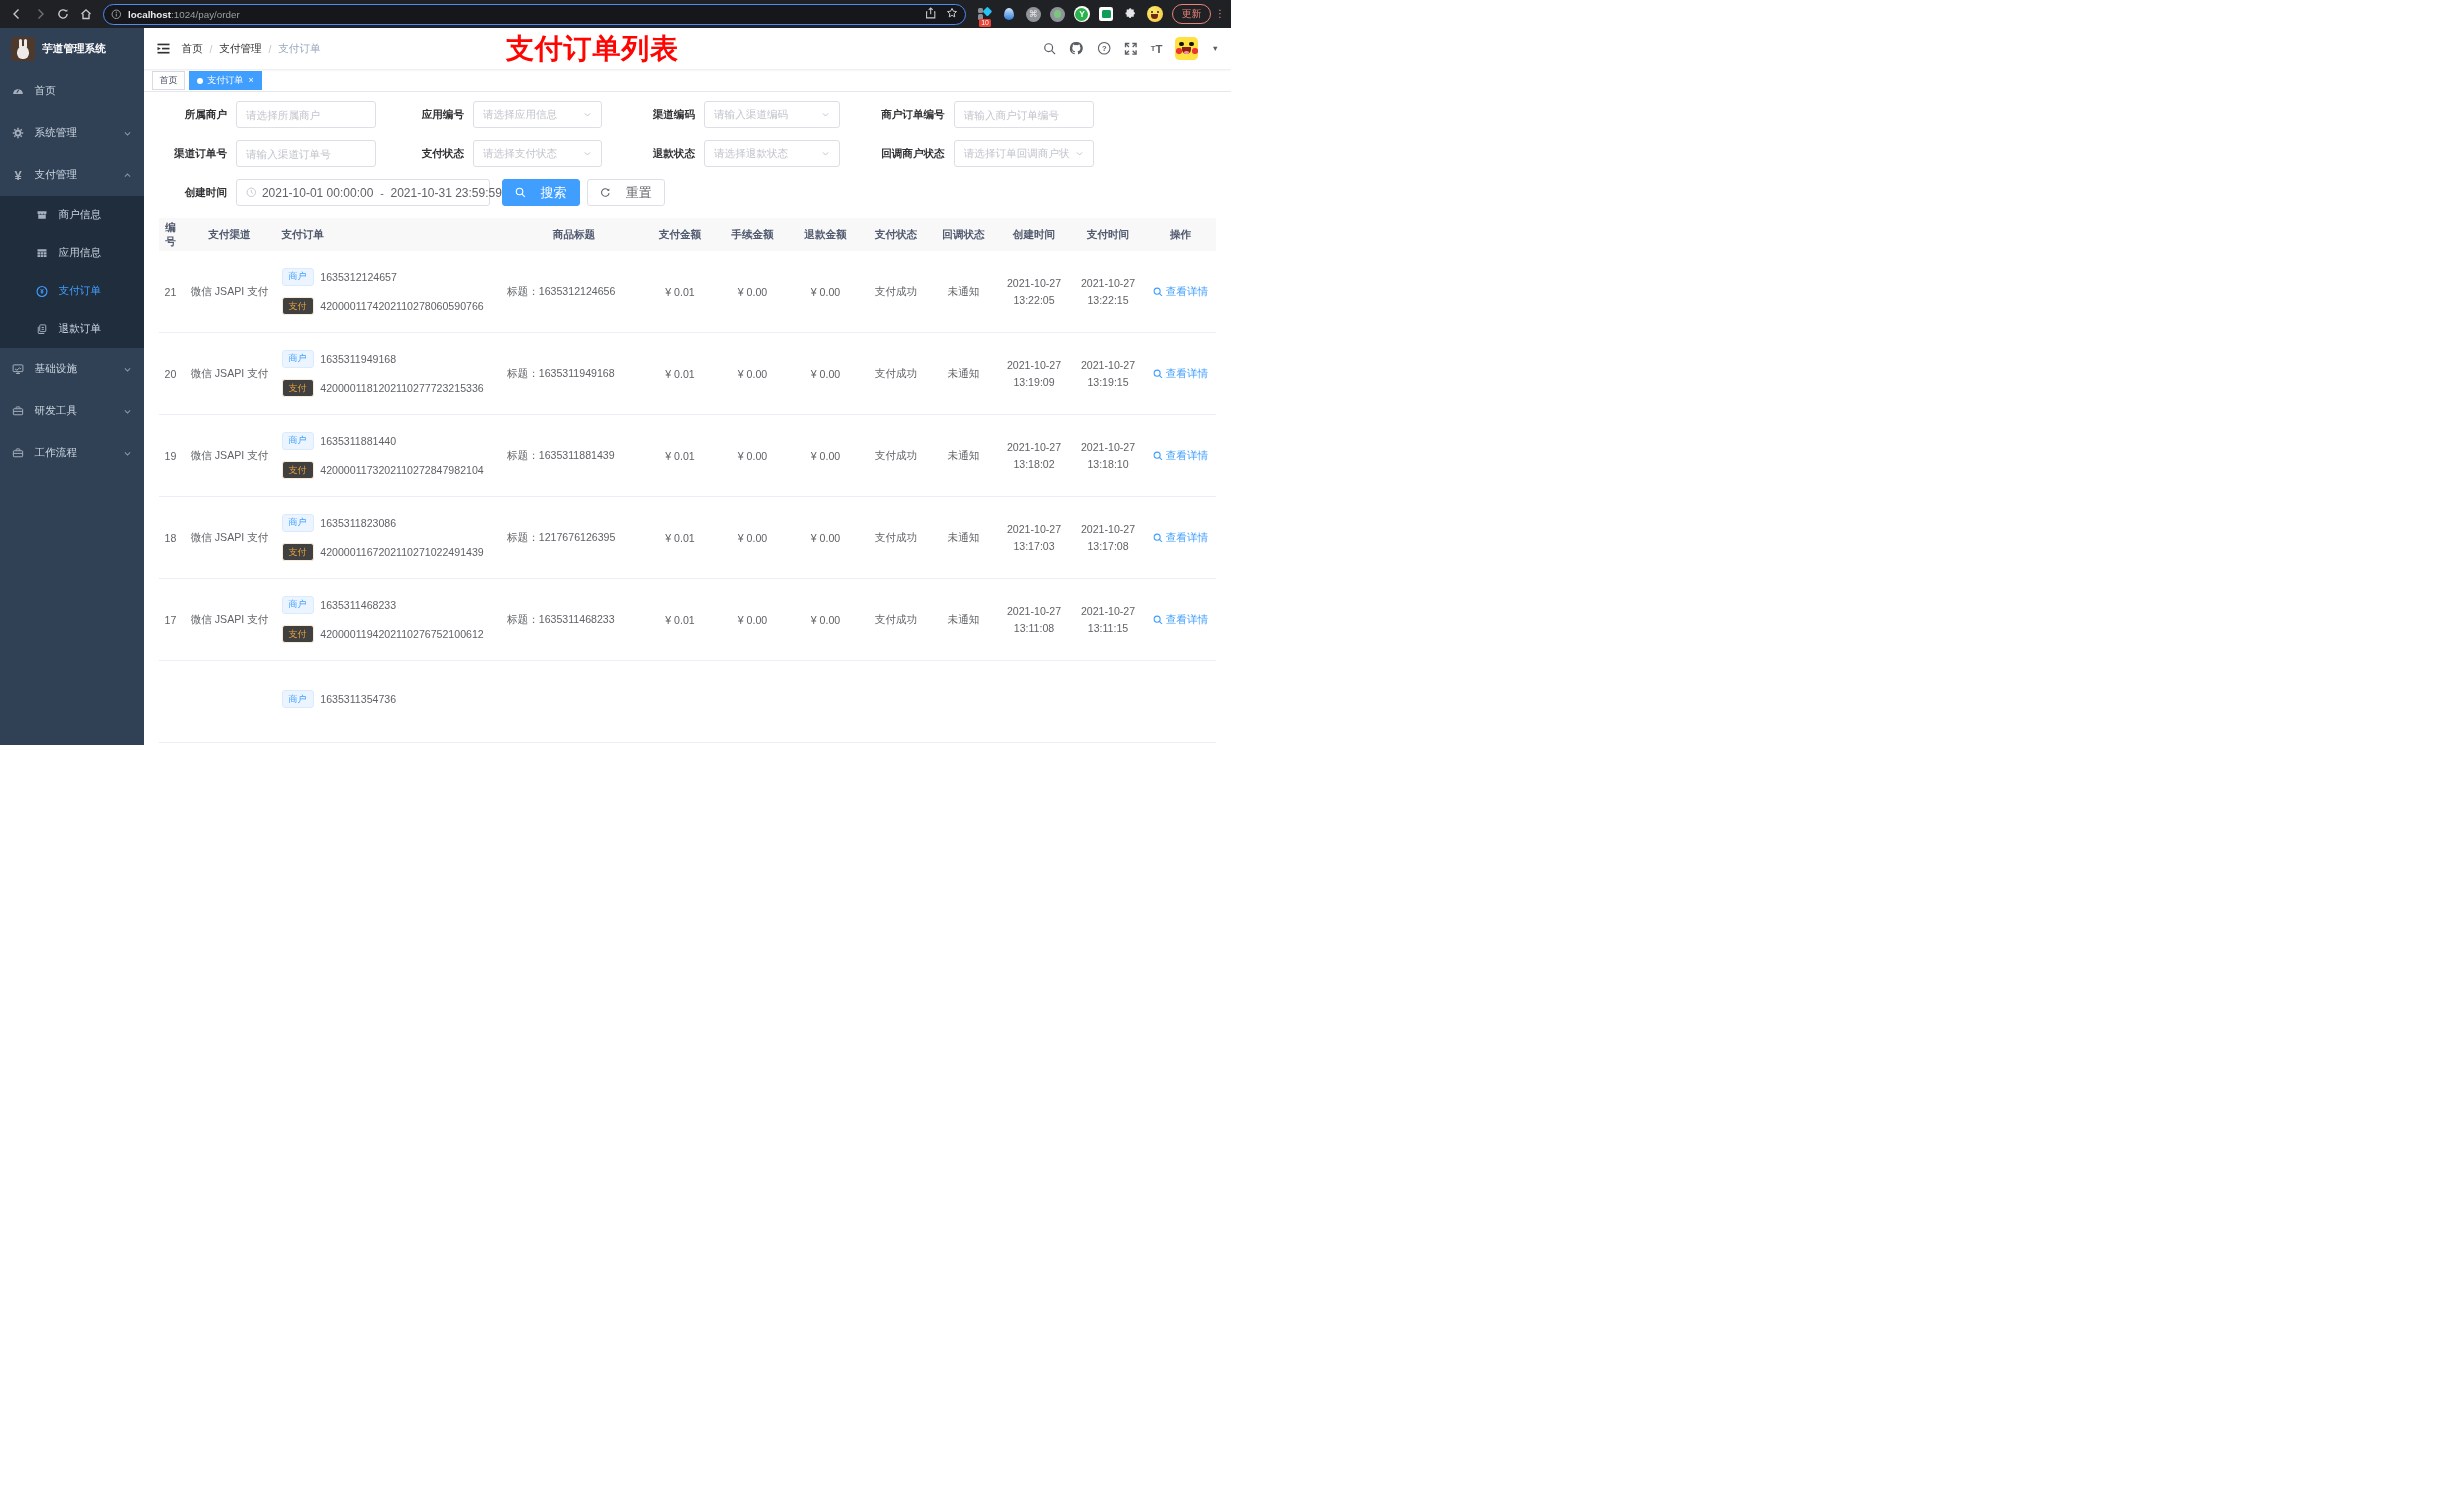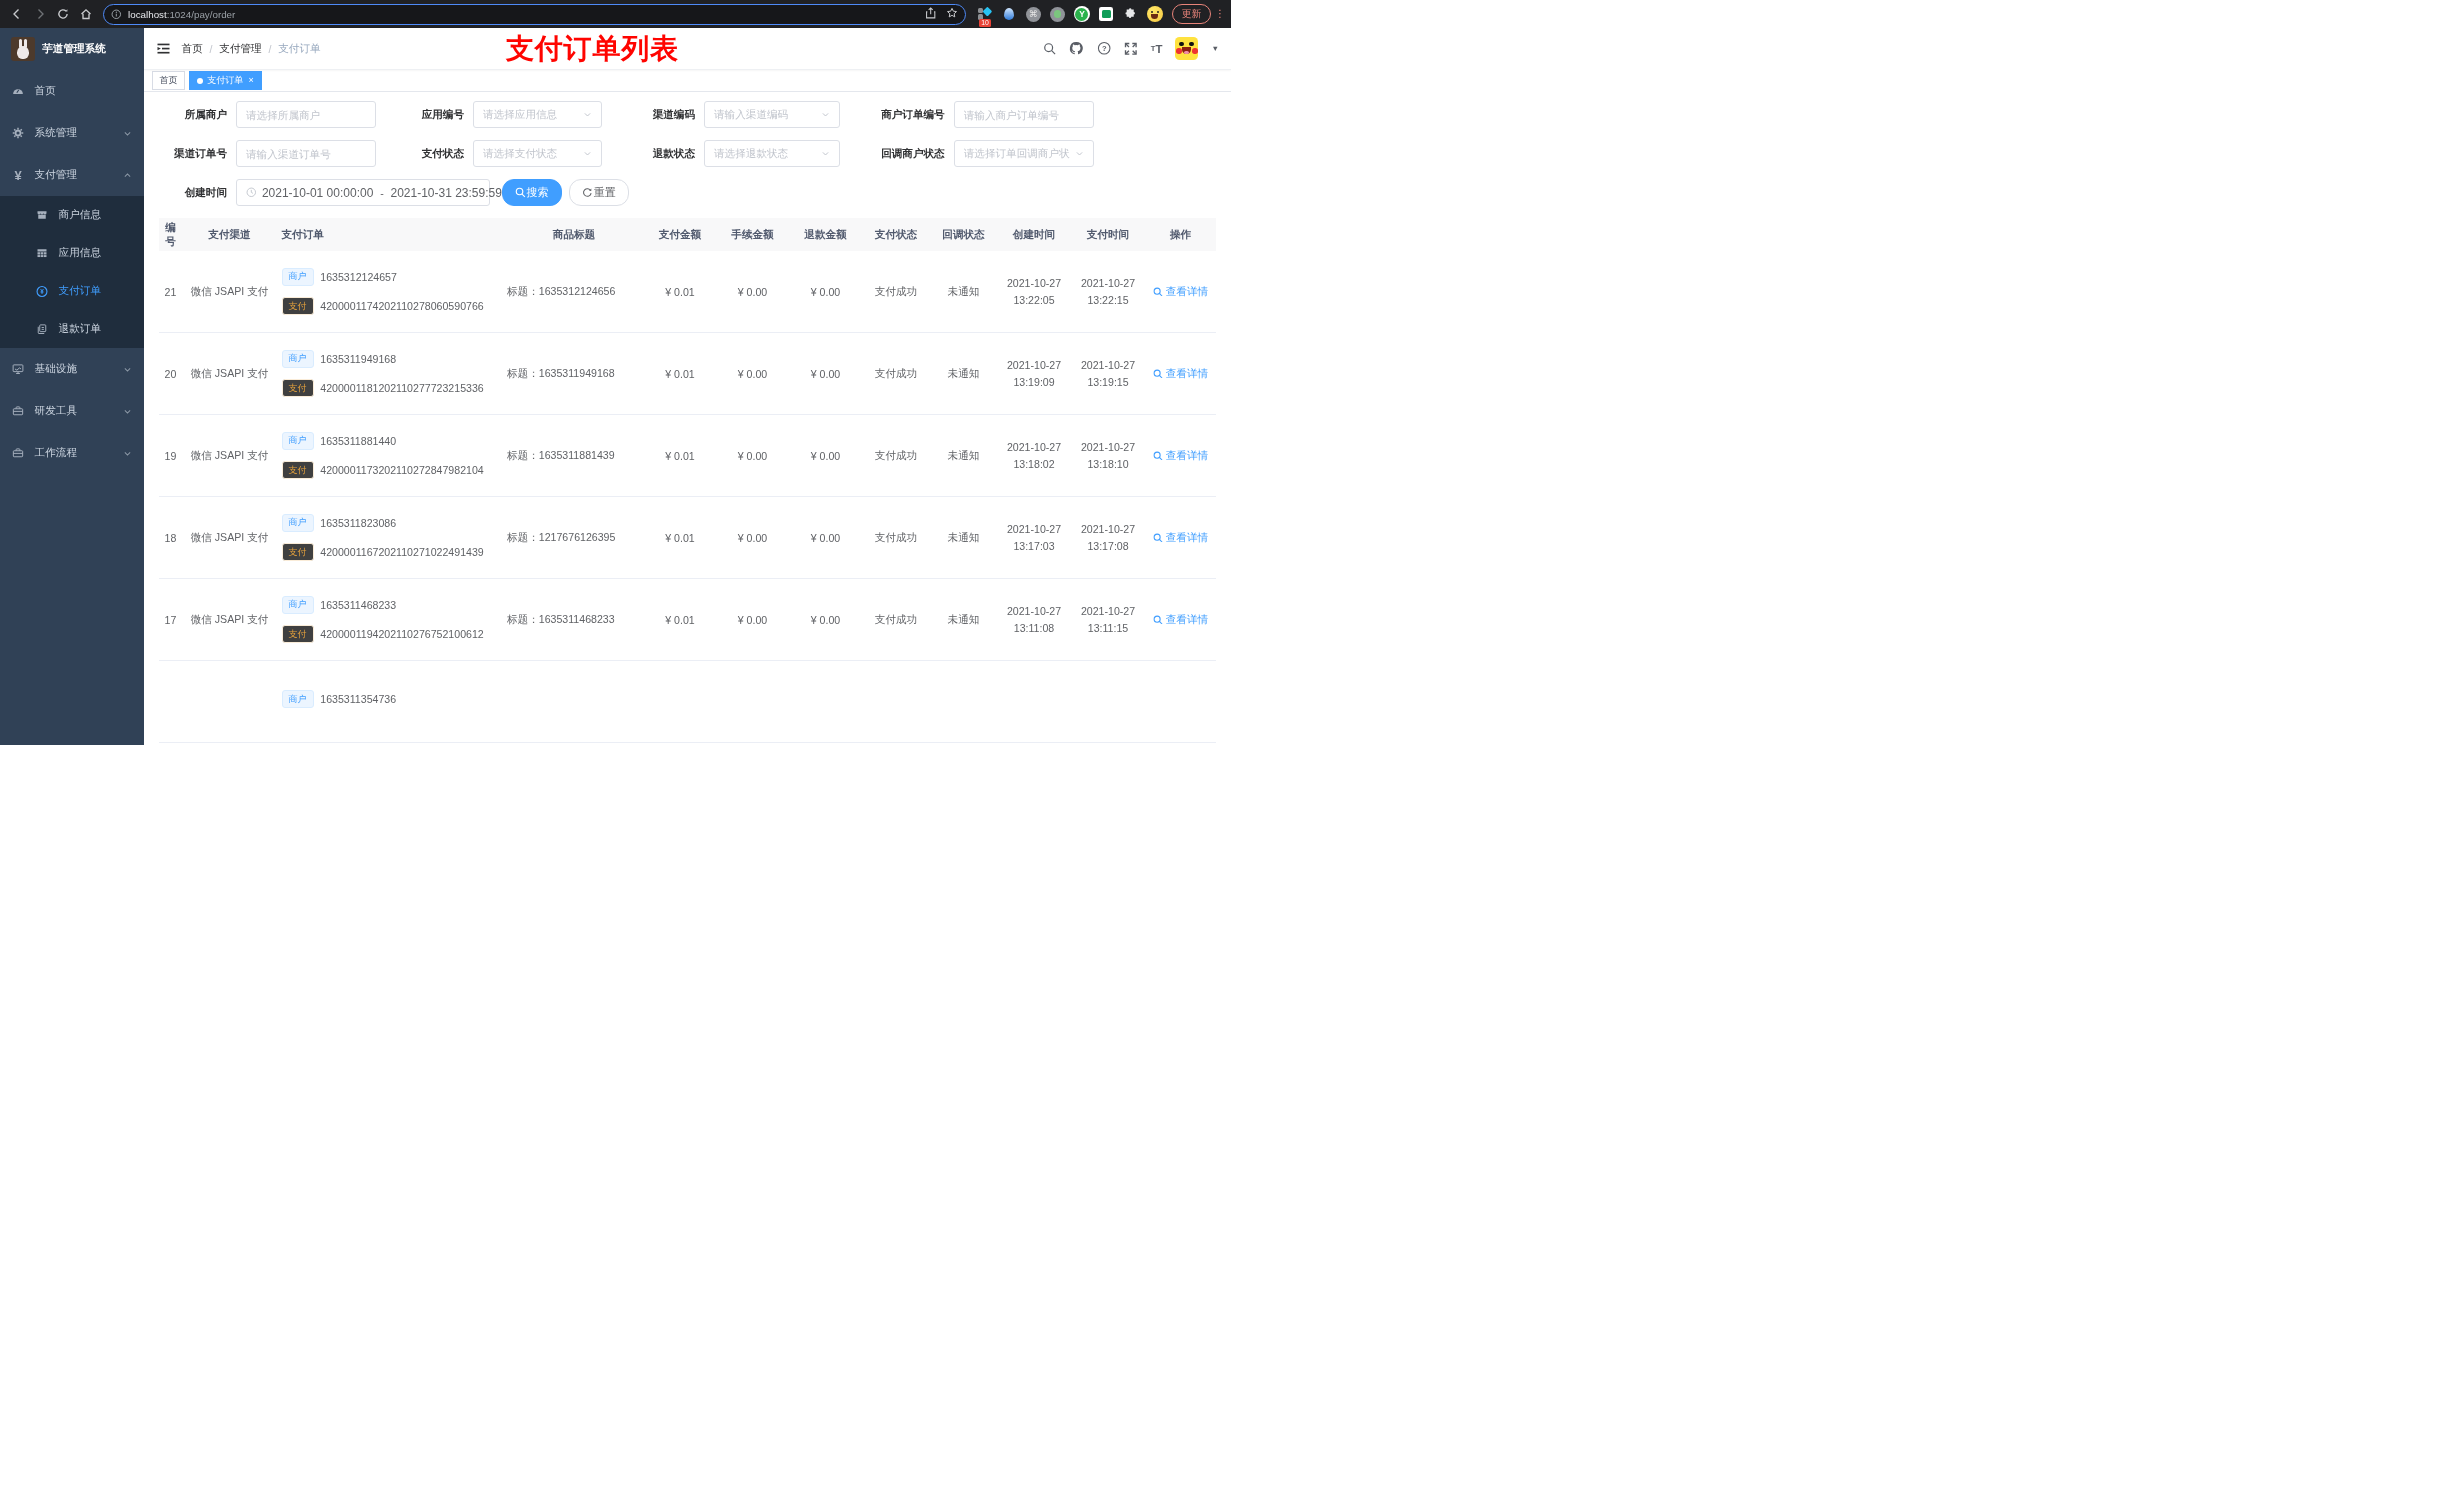--- a/index.html
+++ b/index.html
@@ -10,21 +10,21 @@
   
   .browser-bar { height:28px; background:#202124; display:flex; align-items:center; padding:0 7.6px; gap:3px; }
   .bicon { width:19.7px; height:19.7px; display:flex; align-items:center; justify-content:center;
            color:#c8cacd; border-radius:50%; flex:none; }
   .bicon.dim { color:#6f7276; }
   .bicon svg { display:block; }
   .url-bar { flex:1; height:21px; margin:0 7.6px 0 4.5px; background:#16171a; border:1.5px solid #4e8af8;
              border-radius:11.4px; display:flex; align-items:center; padding:0 7.6px; min-width:0; }
   .url-info { color:#9aa0a6; margin-right:6px; display:flex; }
   .url-text { font-size:9.8px; white-space:nowrap; overflow:hidden; flex:1; }
-  .url-host { color:#e8eaed; font-weight:400; }
+  .url-host { color:#e8eaed; font-weight:700; }
   .url-path { color:#9aa0a6; }
   .url-actions { display:flex; align-items:center; gap:9px; color:#c8cacd; }
   .ext-strip { display:flex; align-items:center; gap:8.3px; margin-right:6px; }
   .ext { width:16px; height:16px; position:relative; flex:none; display:flex; align-items:center; justify-content:center; }
   .ext-badge { position:absolute; left:2.3px; bottom:-5.3px; background:#e94235; color:#fff; font-size:6.8px;
                padding:0.8px 2.3px; border-radius:1.5px; line-height:1; }
   .blk1 { position:absolute; left:0.8px; top:1.5px; width:5.3px; height:5.3px; background:#8d9094; border-radius:1.5px;}
   .blk2 { position:absolute; left:0.8px; top:8.3px; width:5.3px; height:5.3px; background:#8d9094; border-radius:1.5px;}
   .blk3 { position:absolute; left:7.6px; top:2.3px; width:6.8px; height:6.8px; background:#27c3f3; transform:rotate(45deg); border-radius:1.5px;}
   .balloon { width:9.8px; height:12px; background:linear-gradient(180deg,#cfe6ff,#2f7bd9); border-radius:50% 50% 50% 50%/60% 60% 40% 40%; }
@@ -105,21 +105,21 @@
   .el-input input { border:none; outline:none; width:100%; font-size:10.6px; color:#606266; background:transparent;
        font-family:inherit;}
   .el-input input::placeholder { color:#c0c4cc; }
   .ph { color:#c0c4cc; flex:1; white-space:nowrap; overflow:hidden;}
   .sel-chev { color:#c0c4cc; margin-left:4.5px; display:flex; }
   .w185{width:140px;} .w170{width:129px;} .w180{width:136px;}
   .date-input { width:254px; gap:5.3px; color:#606266; }
   .date-input .clock { color:#c0c4cc; display:flex; flex:none;}
   .date-txt { white-space:nowrap; font-size:12px; }
   .date-sep { color:#606266; padding:0 1.5px;}
-  .btn { height:27px; display:inline-flex; align-items:center; gap:1px; border-radius:12px; font-size:11px;
+  .btn { height:27px; display:inline-flex; align-items:center; gap:15px; border-radius:3px; font-size:13px;
          padding:0 12px; cursor:pointer; border:0.8px solid #dcdfe6; background:#fff; color:#606266; }
   .btn-primary { background:#409eff; border-color:#409eff; color:#fff; margin-left:12px; }
   .btn-plain-warning { height:24px; background:#fdf6ec; border:0.8px solid #f5dab1; color:#e6a23c;
          border-radius:2.3px; padding:0 10.6px; font-size:10.6px; display:inline-flex; align-items:center; gap:3.8px; cursor:pointer;}
   .btn-reset { margin-left:7.6px; }
   .toolbar-row { display:flex; align-items:center; margin:4.5px 0 10.6px 0; }
   .tool-circles { margin-left:auto; display:flex; gap:9px; }
   .circle-btn { width:27px; height:27px; border-radius:50%; border:0.8px solid #dcdfe6; background:#fff;
                 display:flex; align-items:center; justify-content:center; color:#606266; cursor:pointer; }
 

